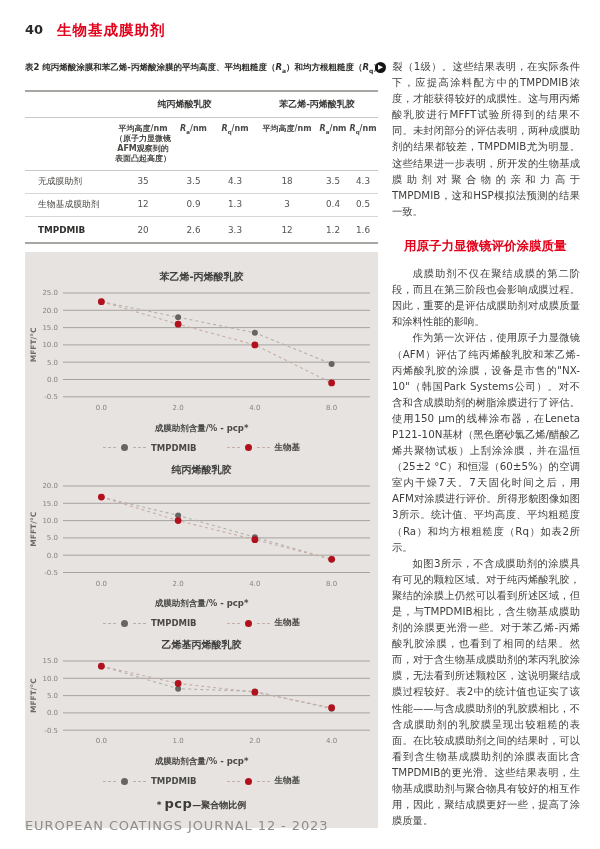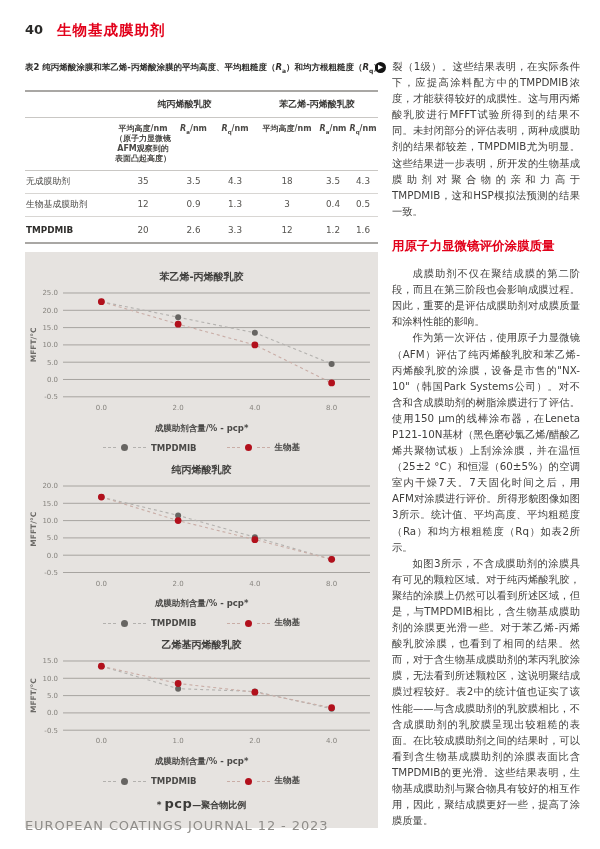--- a/index.html
+++ b/index.html
@@ -14,21 +14,21 @@
   .left-col{position:absolute; left:25px; top:56px; width:353px;}
   .tbl-title{font-size:8.5px; font-weight:bold; color:#2f2e2c; white-space:nowrap; margin:6px 0 16px;}
   .tbl-title i{font-style:italic;}
   .tbl-title sub{font-size:6px;}
   .tbl{border-top:2px solid #a9a7a4; border-bottom:2.5px solid #a9a7a4;}
   .trow{display:grid; grid-template-columns:88px 60px 41px 42px 62px 30px 30px; align-items:start;}
   .trow.group{border-bottom:1px solid #c9c7c4;}
   .trow.sub{border-bottom:1px solid #c9c7c4;}
   .trow.body1,.trow.body2{border-bottom:1px solid #d8d6d3;}
   .cell{font-size:8.8px; color:#55534f; padding:5px 1px; text-align:center;}
-  .cell.lbl{text-align:left; color:#4a4845;}
+  .cell.lbl{text-align:left; color:#4a4845;margin-left:12px;}
   .cell.gh{font-weight:bold; color:#3a3937; font-size:9px; padding:6px 0;}
   .cell.th{font-size:8px; color:#4a4845; font-weight:bold; line-height:1.25; padding-top:6px; padding-bottom:6px;}
   .cell.th i{font-style:italic;}
   .cell.th sub{font-size:5.5px;}
   .trow.body3 .cell{padding-top:8px; padding-bottom:7px;}
   .trow.body3 .lbl{font-weight:bold; color:#2f2e2c;}
   
   .fig-caption{margin-top:13px; font-size:9.5px; font-weight:bold; color:#2f2e2c; line-height:1.5;}
   .figbox{margin-top:8px; background:#e6e3e0; padding:12px 0 4px; width:353px;}
   .chart-title{text-align:center; font-size:10px; font-weight:bold; color:#3f3e3c; margin:6px 0 3px;}
@@ -37,21 +37,21 @@
   .legend{display:flex; justify-content:center; gap:30px; align-items:center; margin:7px 0 9px;}
   .leg-item{display:flex; align-items:center; gap:5px; font-size:8.5px; font-weight:bold; color:#4a4947;}
   .dash{width:13px; height:0; border-top:1.4px dashed #a9a7a4;}
   .dot{width:7px; height:7px; border-radius:50%; background:#888;}
   .footnote{text-align:center; font-size:9px; font-weight:bold; color:#3b3a38; margin:8px 16px 12px;}
   .footnote .pcp{font-size:13px; letter-spacing:0.5px; font-weight:bold;}
   
   .right-col{position:absolute; left:392px; top:58px; width:188px; font-size:10.3px; line-height:16.1px; text-align:justify; color:#3f3e3c;}
   .right-col p{margin:0;}
   .right-col p.indent{text-indent:2em;}
-  .rhead{color:#e2001a; font-size:12.5px; font-weight:bold; margin:19px 0 11px; text-align:left;}
+  .rhead{color:#e2001a; font-size:12.5px; font-weight:bold; margin:19px 12px 11px; text-align:left;}
   .cont-icon{display:inline-block; width:11px; height:11px; border-radius:50%; background:#141414; color:#fff;
     font-size:6.5px; line-height:11px; text-align:center; margin-left:-17px; margin-right:6px; vertical-align:1px;}
   
   .footer{position:absolute; left:25px; top:818px; font-size:13px; color:#8f8d89; letter-spacing:0.9px;}
 </style>
 </head>
 <body>
 
 <div class="page">
 

